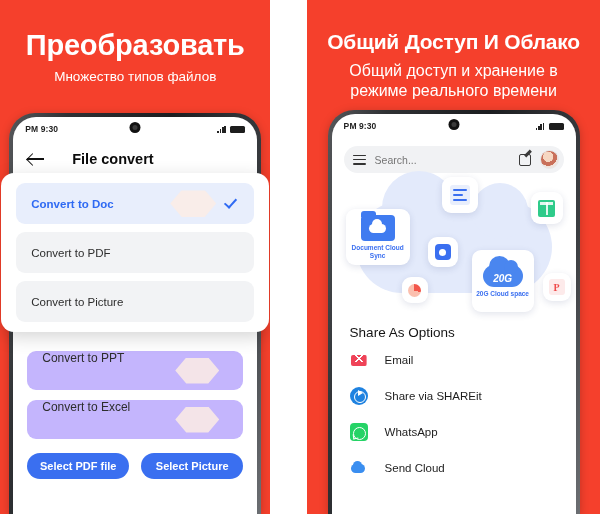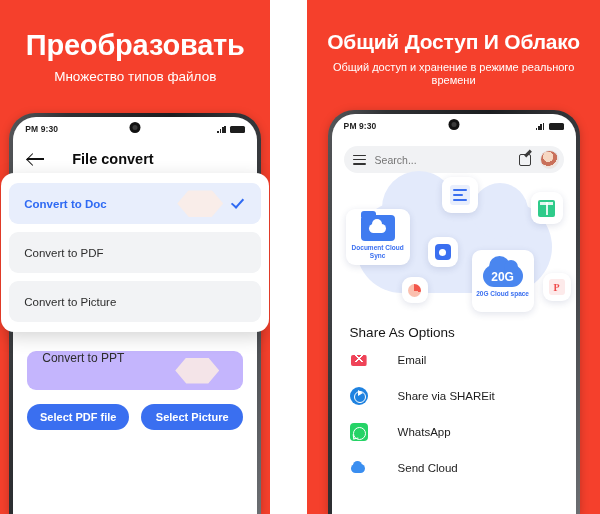--- a/index.html
+++ b/index.html
@@ -36,21 +36,21 @@
   }
   .panel-left .promo-title  { font-size: 29px; margin-top: 30px; }
   .panel-right .promo-title { font-size: 21px; margin-top: 31px; }
 
   .promo-sub {
     color: #ffffff;
     text-align: center;
     line-height: 1.22;
   }
   .panel-left .promo-sub  { font-size: 13.5px; margin-top: 9px; }
-  .panel-right .promo-sub { font-size: 11px; margin-top: 8px; padding: 0 18px; }
+  .panel-right .promo-sub { font-size: 16px; margin-top: 8px; padding: 0 18px; }
 
   
   .phone {
     position: absolute;
     left: 50%;
     transform: translateX(-50%);
     width: 252px;
     border-radius: 26px 26px 0 0;
     background: linear-gradient(100deg,#56585b 0%,#2f3134 18%,#1b1d20 50%,#3b3d41 84%,#6d7074 100%);
     padding: 4px 4px 0 4px;
@@ -151,21 +151,21 @@
 
   
   .dropdown-card {
     position: absolute;
     left: 50%; transform: translateX(-50%);
     top: 173px;
     width: 268px;
     background: #ffffff;
     border-radius: 13px;
     box-shadow: 0 5px 18px rgba(0,0,0,.17);
-    padding: 10px 8px;
+    padding: 10px 15px;
     z-index: 20;
   }
   .dd-item {
     height: 41px;
     border-radius: 9px;
     display: flex; align-items: center;
     padding: 0 15px;
     font-size: 11.5px;
     color: #2d2d2d;
     background: #f2f3f5;
@@ -314,40 +314,41 @@
   }
   .cloud20::before {
     content:""; position:absolute; left:6px; top:-9px; width:21px; height:21px;
     border-radius:50%; background:#4a86ef;
   }
   .cloud20::after {
     content:""; position:absolute; right:5px; top:-5px; width:14px; height:14px;
     border-radius:50%; background:#4a86ef;
   }
   .cloud20 span {
-    position:relative; z-index:2; color:#fff; font-size:12px; font-weight:bold;
+    position:relative; z-index:2; color:#fff; font-size:10px; font-weight:bold;
     margin-bottom:3px;
+    font-style:italic;
   }
 
   .icon-pie {
     width: 13px; height: 13px; border-radius:50%;
     background: conic-gradient(#f2564a 0 30%, #fbbfae 30% 100%);
   }
   .icon-ppt {
     width: 16px; height: 16px; background:#fdeaea; border-radius:3px;
     display:flex; align-items:center; justify-content:center;
     color:#ef4a4a; font-size:10px; font-weight:bold; font-family:"Liberation Serif", serif;
   }
 
   .share-title {
     font-size: 13.5px; color: #141414; font-weight: normal;
     padding: 6px 18px 2px 18px;
   }
   .share-row {
-    display: flex; align-items: center; gap: 30px;
+    display: flex; align-items: center; gap: 17px;
     padding: 9px 18px;
   }
   .share-label { font-size: 11.5px; color: #1d1d1d; }
   .sh-icon { width: 18px; height: 18px; flex: none; border-radius: 4px; position: relative; }
   .sh-email { background: #ffffff; }
   .sh-email::after {
     content:""; position:absolute; left:1px; top:4px; width:16px; height:11px;
     background:#ef4358;
     clip-path: polygon(0 0,100% 0,100% 100%,0 100%);
     border-radius:2px;
@@ -418,20 +419,24 @@
         <div class="appbar">
           <span class="back-arrow"></span>
           <span class="appbar-title">File convert</span>
         </div>
 
         <div style="height:172px"></div>
 
         <div class="opt-row">
           <span class="ghost"></span>
           <span>Convert to PPT</span>
+        </div>
+        <div class="opt-row">
+          <span class="ghost"></span>
+          <span>Convert to Excel</span>
         </div>
 
         <div class="cta-row">
           <button class="cta">Select PDF file</button>
           <button class="cta">Select Picture</button>
         </div>
 
       </div>
     </div>
 

